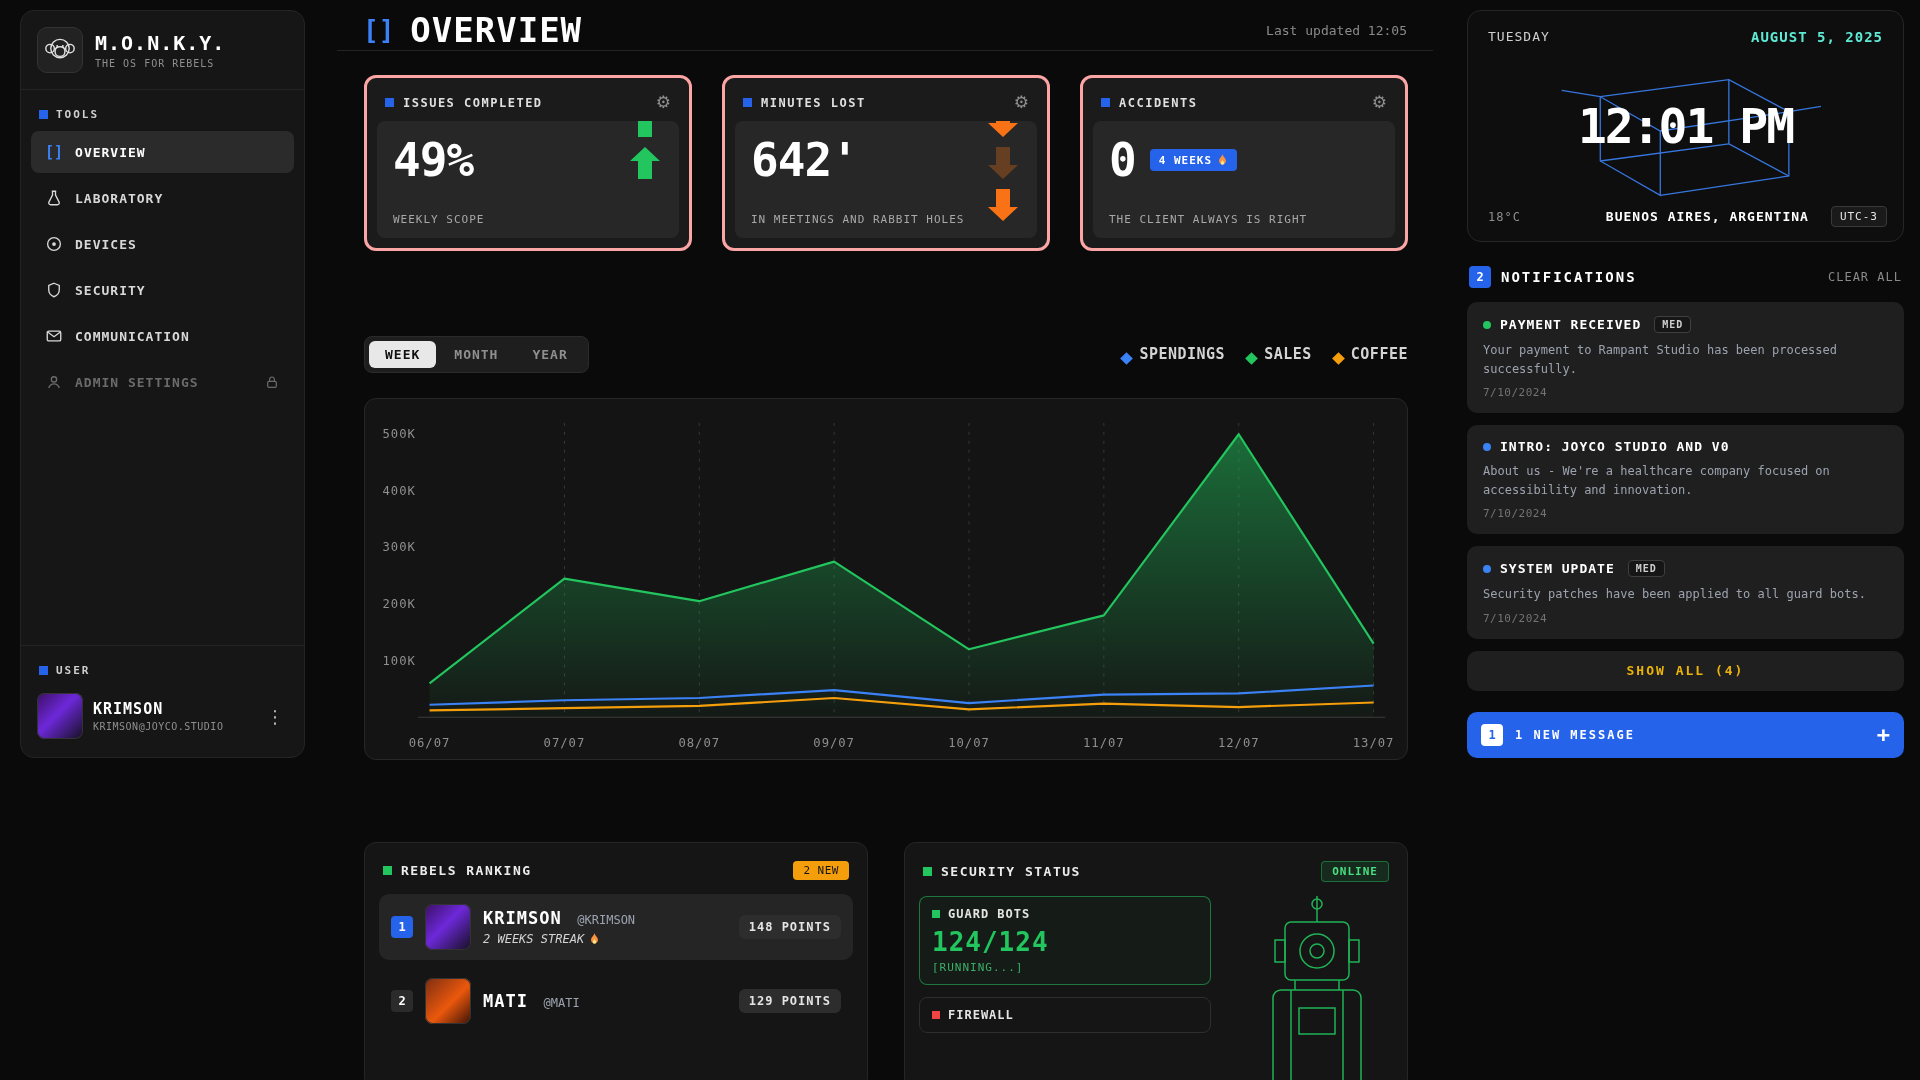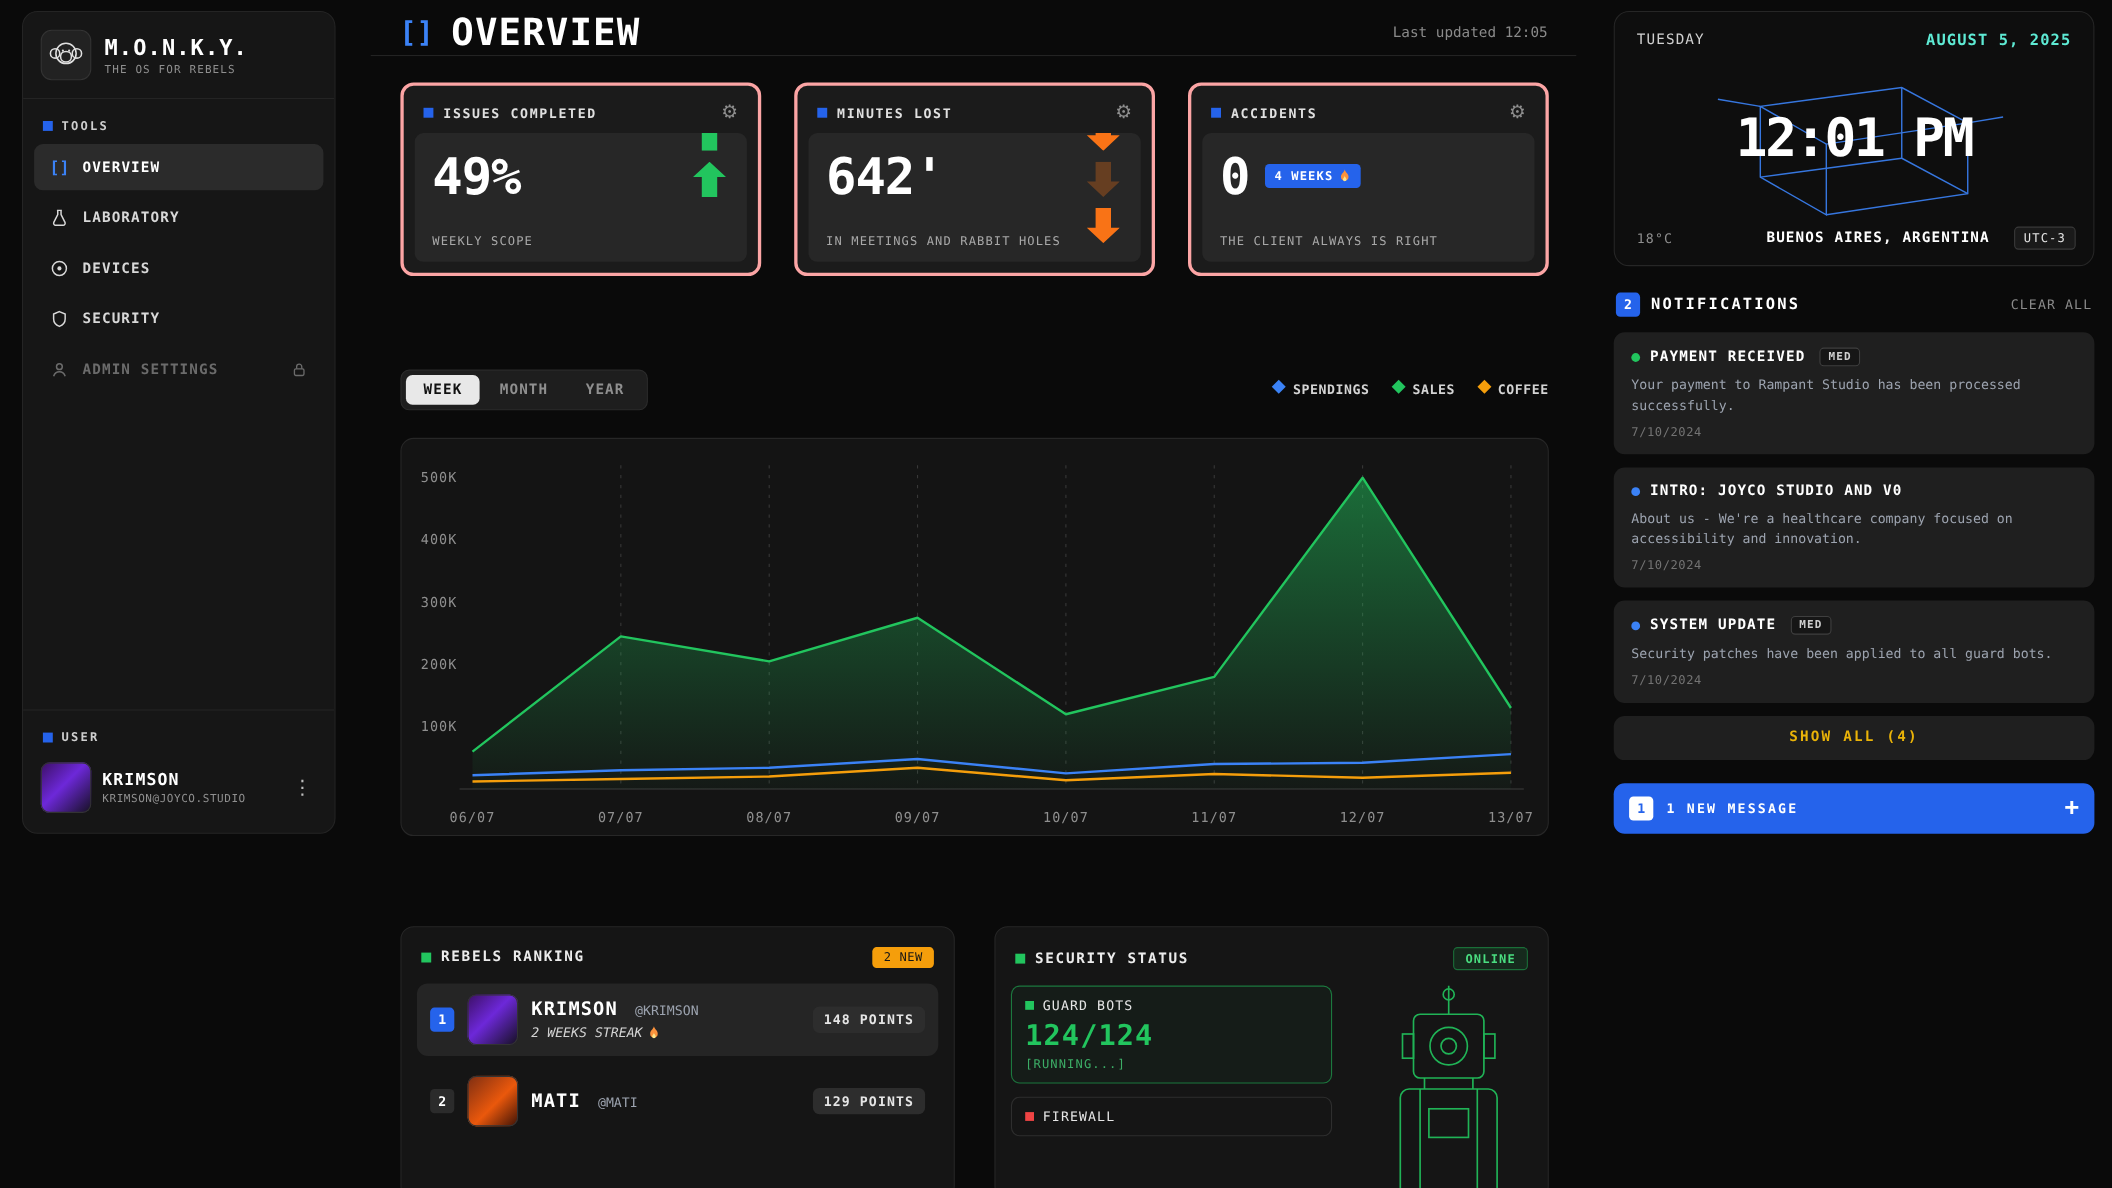--- a/index.html
+++ b/index.html
@@ -70,21 +70,21 @@
                   font-size:11px; font-weight:bold; letter-spacing:1px; padding:4px 9px; border-radius:4px; }
   .value-row { display:flex; align-items:center; gap:14px; }
 
   .chart-section { margin-top:84px; }
   .chart-topbar { display:flex; align-items:center; justify-content:space-between; height:38px; }
   .tabs { display:flex; gap:2px; background:#1e1e1e; border:1px solid #2b2b2b; border-radius:8px; padding:4px; }
   .tab { padding:6px 16px; font-size:13px; font-weight:bold; letter-spacing:1px; color:#8f8f8f;
          border-radius:6px; cursor:pointer; }
   .tab.active { background:#e8e8e8; color:#111; }
   .legend { display:flex; align-items:center; gap:22px; }
-  .legend-item { display:flex; align-items:flex-start; gap:8px; font-size:12px; font-weight:bold;
+  .legend-item { display:flex; align-items:flex-end; gap:8px; font-size:15px; font-weight:bold;
                  letter-spacing:.5px; color:#d4d4d4; }
   .legend-diamond { width:9px; height:9px; transform:rotate(45deg); flex:0 0 auto; }
   .plot-card { margin-top:25px; background:#141414; border:1px solid #272727; border-radius:12px;
                height:362px; padding:8px 8px 2px 2px; }
   .plot-card svg { width:100%; height:100%; display:block; }
   .tick { fill:#8f8f8f; font-size:12.5px; font-family:"DejaVu Sans Mono",monospace; letter-spacing:1px; }
 
   .bottom-grid { margin-top:82px; display:grid; grid-template-columns:1fr 1fr; gap:36px; }
   .panel-card { background:#151515; border:1px solid #262626; border-radius:12px; padding:14px; height:248px; overflow:hidden; }
   .panel-head { display:flex; align-items:center; gap:9px; padding:4px 4px 14px 4px; }
@@ -100,21 +100,21 @@
   .rank-badge.dim { background:#2b2b2b; }
   .rank-avatar { width:46px; height:46px; border-radius:8px; flex:0 0 auto; }
   .rank-name { font-size:17px; font-weight:bold; letter-spacing:1px; color:#fff; }
   .rank-handle { font-size:12px; color:#9ca3af; margin-left:6px; font-weight:normal; }
   .rank-streak { font-size:12px; color:#d4d4d4; font-style:italic; margin-top:4px; display:flex; align-items:center; gap:5px; }
   .points-badge { margin-left:auto; background:#2d2d2d; color:#e5e5e5; font-size:12px; font-weight:bold;
                   padding:5px 10px; border-radius:6px; letter-spacing:1px; }
   .sec-body { display:flex; gap:12px; position:relative; }
   .sec-left { flex:1; display:flex; flex-direction:column; gap:12px; }
   .guard-panel { border:1px solid rgba(34,197,94,.55); background:rgba(34,197,94,.04); border-radius:8px; padding:10px 12px; }
-  .guard-label-row { display:flex; align-items:center; gap:8px; font-size:12px; font-weight:normal;
+  .guard-label-row { display:flex; align-items:center; gap:8px; font-size:12px; font-weight:bold;
                      letter-spacing:1px; color:#e5e5e5; }
   .guard-value { font-size:26px; font-weight:bold; color:#22c55e; margin-top:6px; letter-spacing:1px; }
   .guard-status { font-size:11px; color:rgba(74,222,128,.75); margin-top:4px; letter-spacing:1px; }
   .fw-panel { border:1px solid #2e2e2e; border-radius:8px; padding:10px 12px; }
   .robot-wrap { width:170px; flex:0 0 auto; display:flex; justify-content:center; }
 
   
   .right { width:437px; display:flex; flex-direction:column; }
   .clock-card { background:#0e0e0e; border:1px solid #262626; border-radius:14px; height:232px;
                 position:relative; padding:18px 20px; overflow:hidden; }
@@ -195,20 +195,27 @@
           <circle cx="12" cy="12" r="2.5" fill="currentColor" stroke="none"></circle>
         </svg>
       <span>DEVICES</span>
     </div>
     <div class="nav-item">
       <svg class="nav-ic" viewBox="0 0 24 24" fill="none" stroke="currentColor" stroke-width="1.8">
           <path d="M12 3l7 3v6c0 4.4-3 7.4-7 9-4-1.6-7-4.6-7-9V6z"></path>
         </svg>
       <span>SECURITY</span>
     </div>
+    <div class="nav-item">
+      <svg class="nav-ic" viewBox="0 0 24 24" fill="none" stroke="currentColor" stroke-width="1.8">
+          <rect x="3" y="5.5" width="18" height="13" rx="2"></rect>
+          <path d="M4 7l8 6 8-6"></path>
+        </svg>
+      <span>COMMUNICATION</span>
+    </div>
     <div class="nav-item disabled">
       <svg class="nav-ic" viewBox="0 0 24 24" fill="none" stroke="currentColor" stroke-width="1.8">
           <circle cx="12" cy="8.5" r="3.5"></circle>
           <path d="M5 20c1.2-3.8 3.8-5.5 7-5.5s5.8 1.7 7 5.5"></path>
         </svg>
       <span>ADMIN SETTINGS</span>
       <svg class="nav-lock" viewBox="0 0 24 24" fill="none" stroke="currentColor" stroke-width="1.8">
           <rect x="5.5" y="11" width="13" height="9" rx="2"></rect>
           <path d="M8.5 11V8a3.5 3.5 0 0 1 7 0v3"></path>
         </svg>

